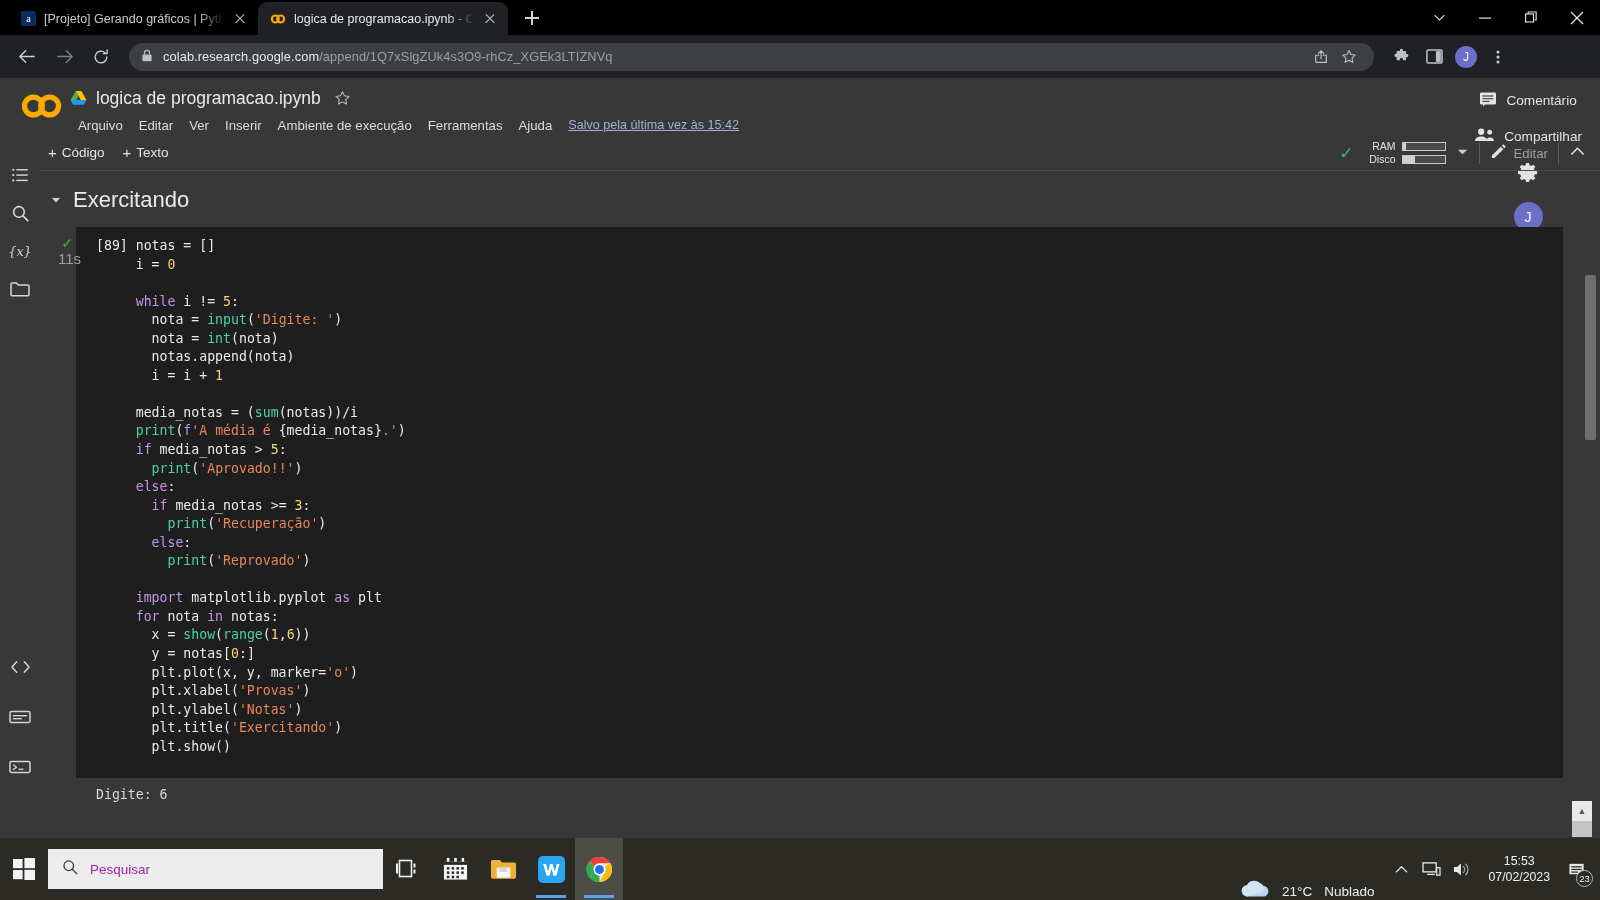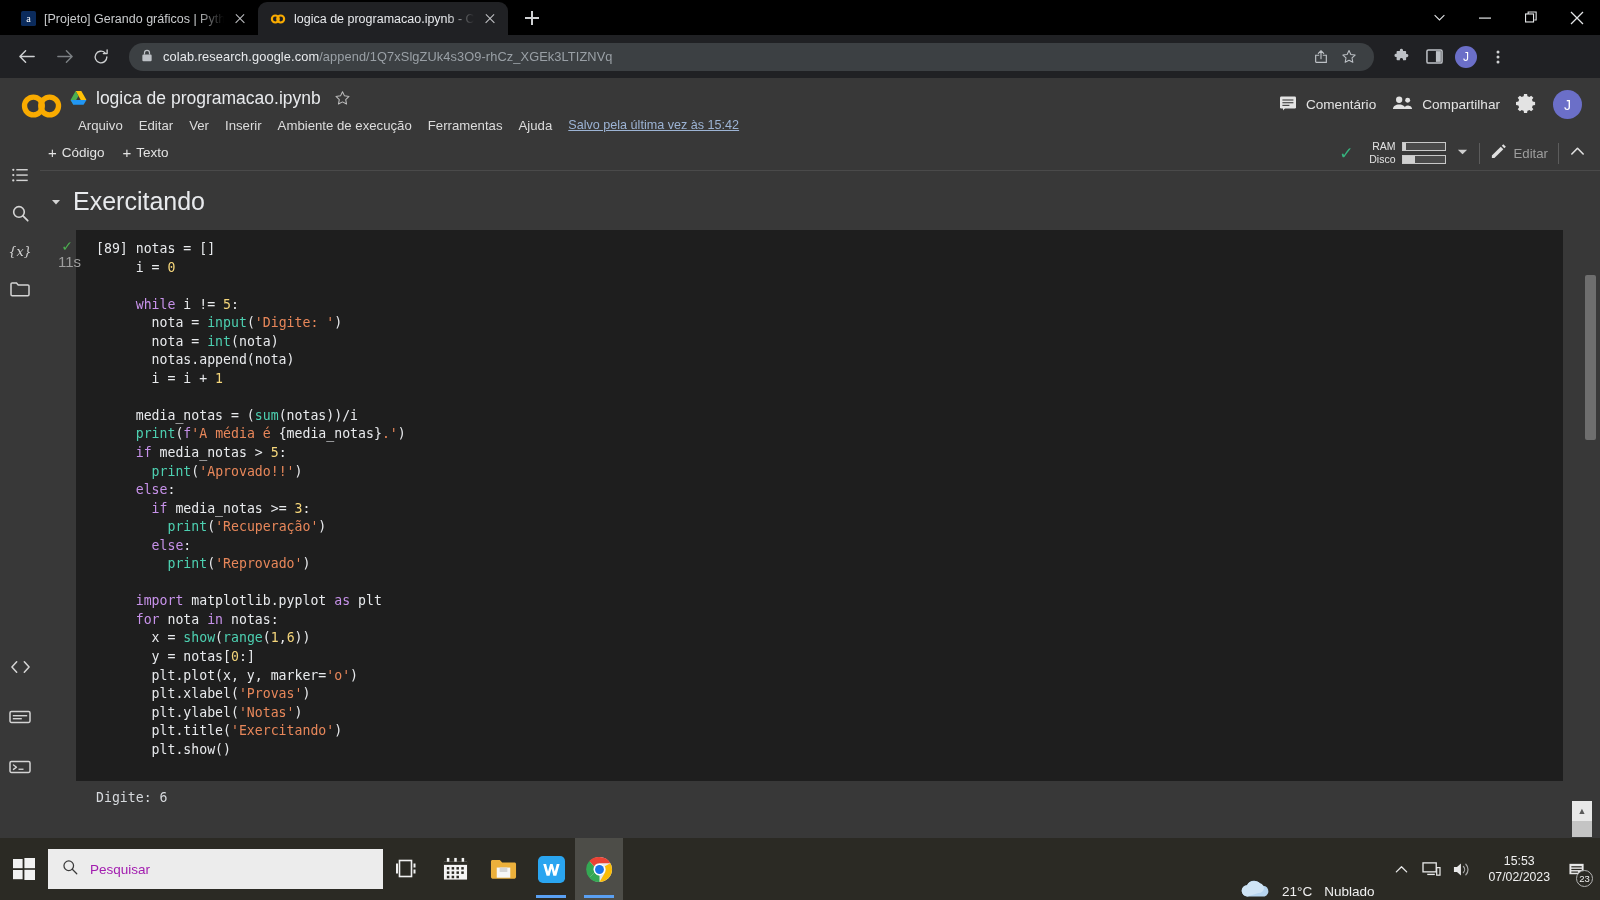--- a/index.html
+++ b/index.html
@@ -78,21 +78,21 @@
   #colab-logo { width: 56px; height: 56px; display: flex; align-items: center; justify-content: center; flex: 0 0 56px; }
   #title-block { padding-top: 7px; }
   #title-row { display: flex; align-items: center; gap: 9px; height: 27px; }
   #drive-icon { width: 17px; height: 17px; display: block; }
   #nb-title { font-size: 17.5px; color: #e8eaed; font-weight: 400; }
   #star-icon { width: 18px; height: 18px; margin-left: 4px; }
   #menubar { display: flex; align-items: center; gap: 0; height: 24px; margin-top: 1px; }
   .menu-item { font-size: 13.2px; color: #dcdcdc; padding: 2px 8px; }
   #save-status { font-size: 12.6px; color: #9cb3d4; text-decoration: underline; margin-left: 8px; }
 
-  #colab-header-right { position: absolute; right: 18px; top: 12px; display: flex; align-items: center; gap: 16px; }
+  #colab-header-right { position: absolute; right: 18px; top: 12px; display: flex; align-items: center; gap: 16px; flex-direction: column; }
   .hdr-btn { display: flex; align-items: center; gap: 9px; font-size: 13.6px; color: #e3e3e3; }
   #hdr-avatar {
     width: 29px; height: 29px; border-radius: 50%; background: #6b6fc8; color: #fff;
     display: flex; align-items: center; justify-content: center; font-size: 14px;
   }
 
   #toolbar2 {
     height: 37px; display: flex; align-items: center; padding-left: 48px;
     border-bottom: 1px solid #4a4a4a; position: relative;
   }
@@ -113,21 +113,21 @@
     position: absolute; left: 0; top: 56px; width: 40px; height: 704px; background: #383838;
     display: flex; flex-direction: column; align-items: center; padding-top: 22px;
   }
   .side-icon { width: 36px; height: 38px; display: flex; align-items: center; justify-content: center; }
   #sidebar-bottom { position: absolute; bottom: 52px; left: 0; width: 40px; display: flex; flex-direction: column; align-items: center; gap: 12px; }
 
   #notebook { position: absolute; left: 40px; top: 93px; width: 1560px; height: 667px; }
 
   #section-header { display: flex; align-items: center; gap: 10px; padding: 16px 0 14px 9px; }
   #section-caret { width: 14px; height: 14px; }
-  #section-title { font-size: 25px; color: #e8eaed; font-weight: 400; }
+  #section-title { font-size: 22px; color: #e8eaed; font-weight: 400; }
 
   #cell-wrap { position: relative; margin-left: 18px; width: 1505px; }
   #cell-gutter { position: absolute; left: 0; top: 10px; width: 18px; text-align: center; }
   #gutter-check { color: #4caf50; font-size: 14px; line-height: 12px; }
   #gutter-time { color: #9e9e9e; font-size: 15px; margin-top: 1px; }
 
   #code-area {
     margin-left: 18px; background: #1e1e1e; width: 1487px; padding: 10px 0 22px 0;
     font-family: "DejaVu Sans Mono", "Liberation Mono", monospace;
     font-size: 13.2px; line-height: 18.55px;

